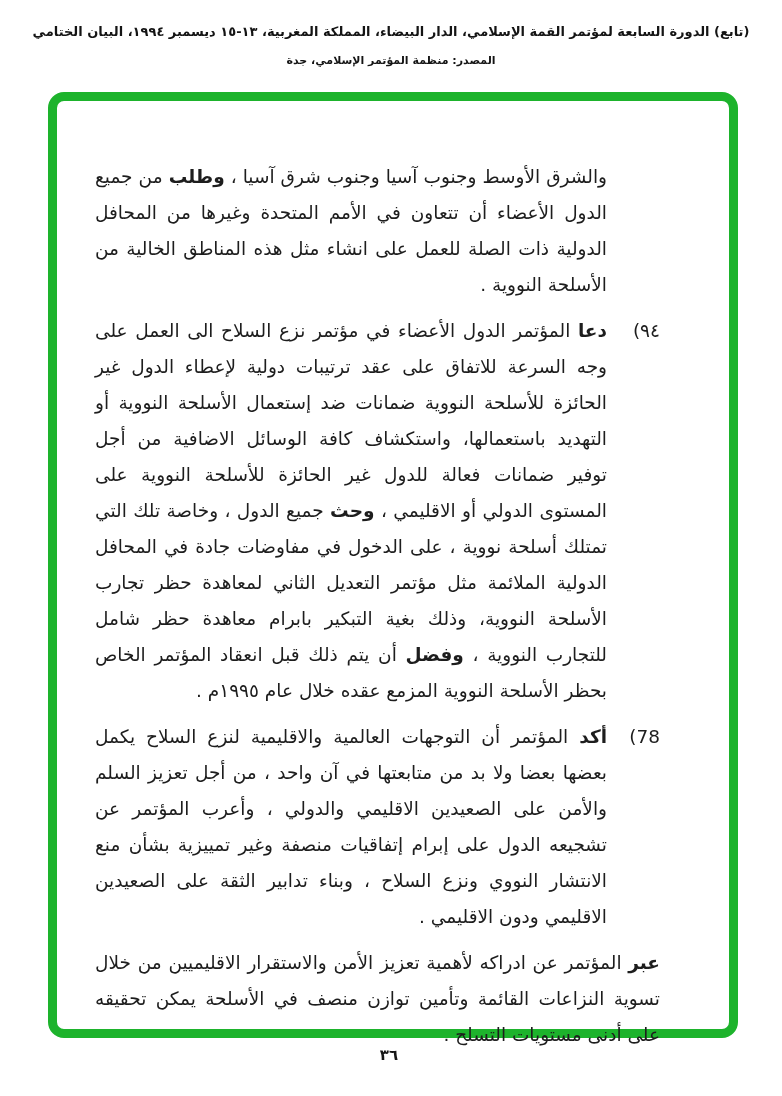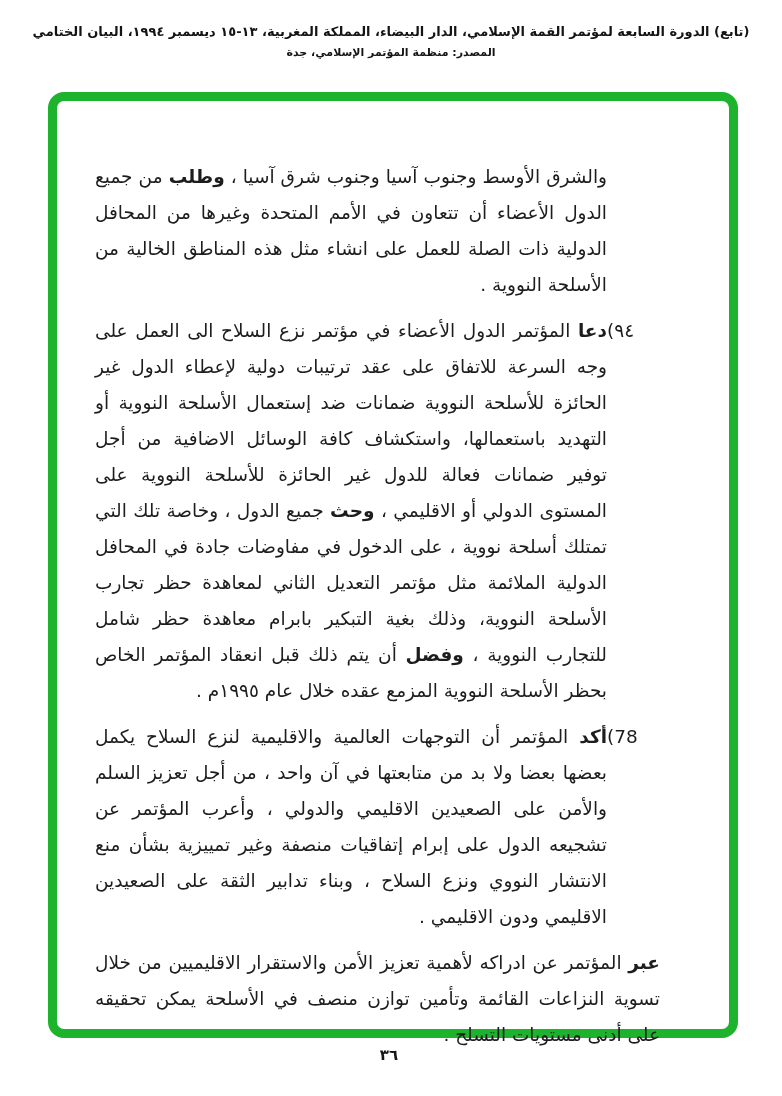--- a/index.html
+++ b/index.html
@@ -22,21 +22,21 @@
     font-weight: bold;
     color: #141414;
   }
   .header-line1 {
     font-size: 13px;
     line-height: 1.55;
     padding: 0 24px;
   }
   .header-line2 {
     font-size: 11px;
-    margin-top: 4px;
+    margin-top: 12px;
   }
   .frame {
     position: absolute;
     left: 48px;
     top: 92px;
     width: 690px;
     height: 946px;
     box-sizing: border-box;
     border: 9px solid #1db32c;
     border-radius: 16px;
@@ -56,21 +56,21 @@
   }
   .para {
     display: flex;
     margin: 0 0 10px 0;
   }
   .para.intro { margin-right: 53px; }
   .marker {
     flex: 0 0 53px;
     direction: ltr;
     unicode-bidi: bidi-override;
-    text-align: left;
+    text-align: right;
     white-space: nowrap;
   }
   .ptext {
     flex: 1 1 auto;
     text-align: justify;
   }
   .b { font-weight: bold; }
   .pagenum {
     position: absolute;
     top: 1046px;

